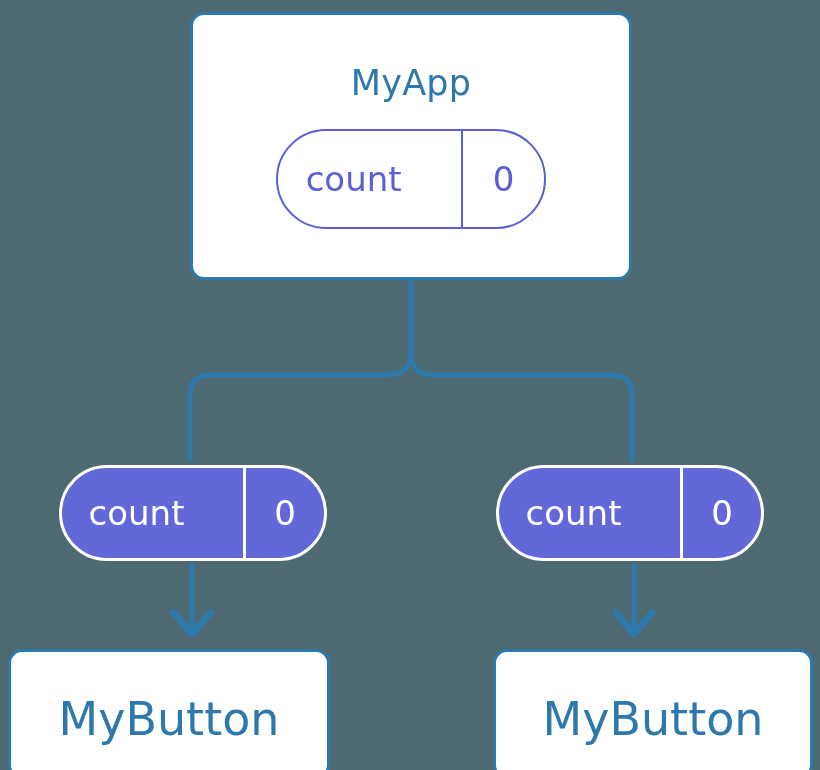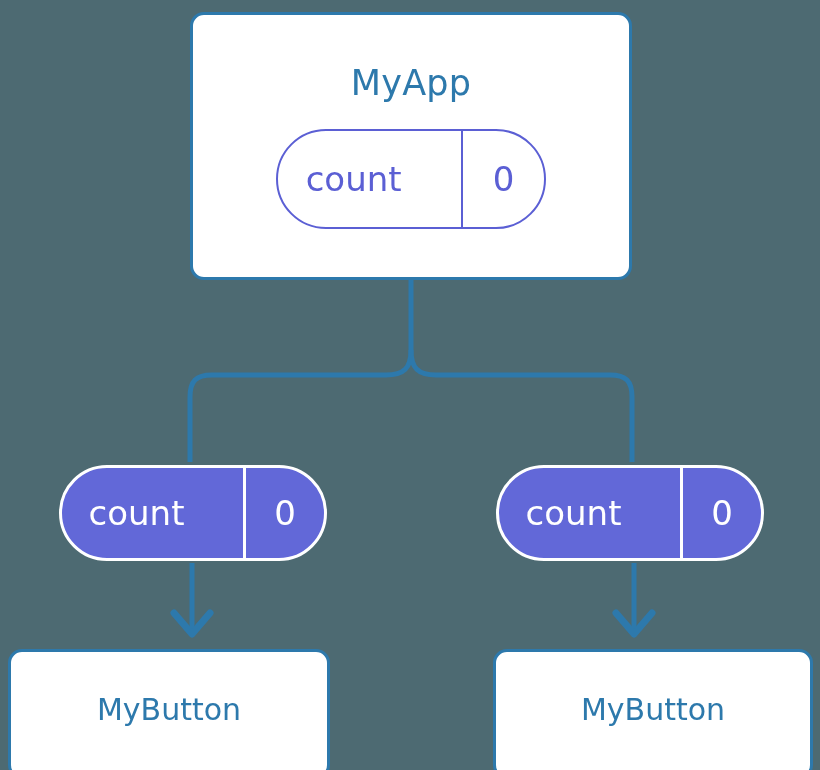--- a/index.html
+++ b/index.html
@@ -137,21 +137,21 @@
     width: 320px;
     height: 130px;
   }
   .child-title {
     position: absolute;
     left: 0;
     right: 0;
     top: 40px;
     text-align: center;
     color: #2d79ac;
-    font-size: 30px;
+    font-size: 46px;
   }
 </style>
 </head>
 <body>
 
 <div id="diagram">
 
   <svg id="connector-layer" viewBox="0 0 820 770">
 
     <path d="M 411 280 L 411 350" fill="none" stroke="#2d79ac" stroke-width="5" stroke-linecap="butt"></path>

